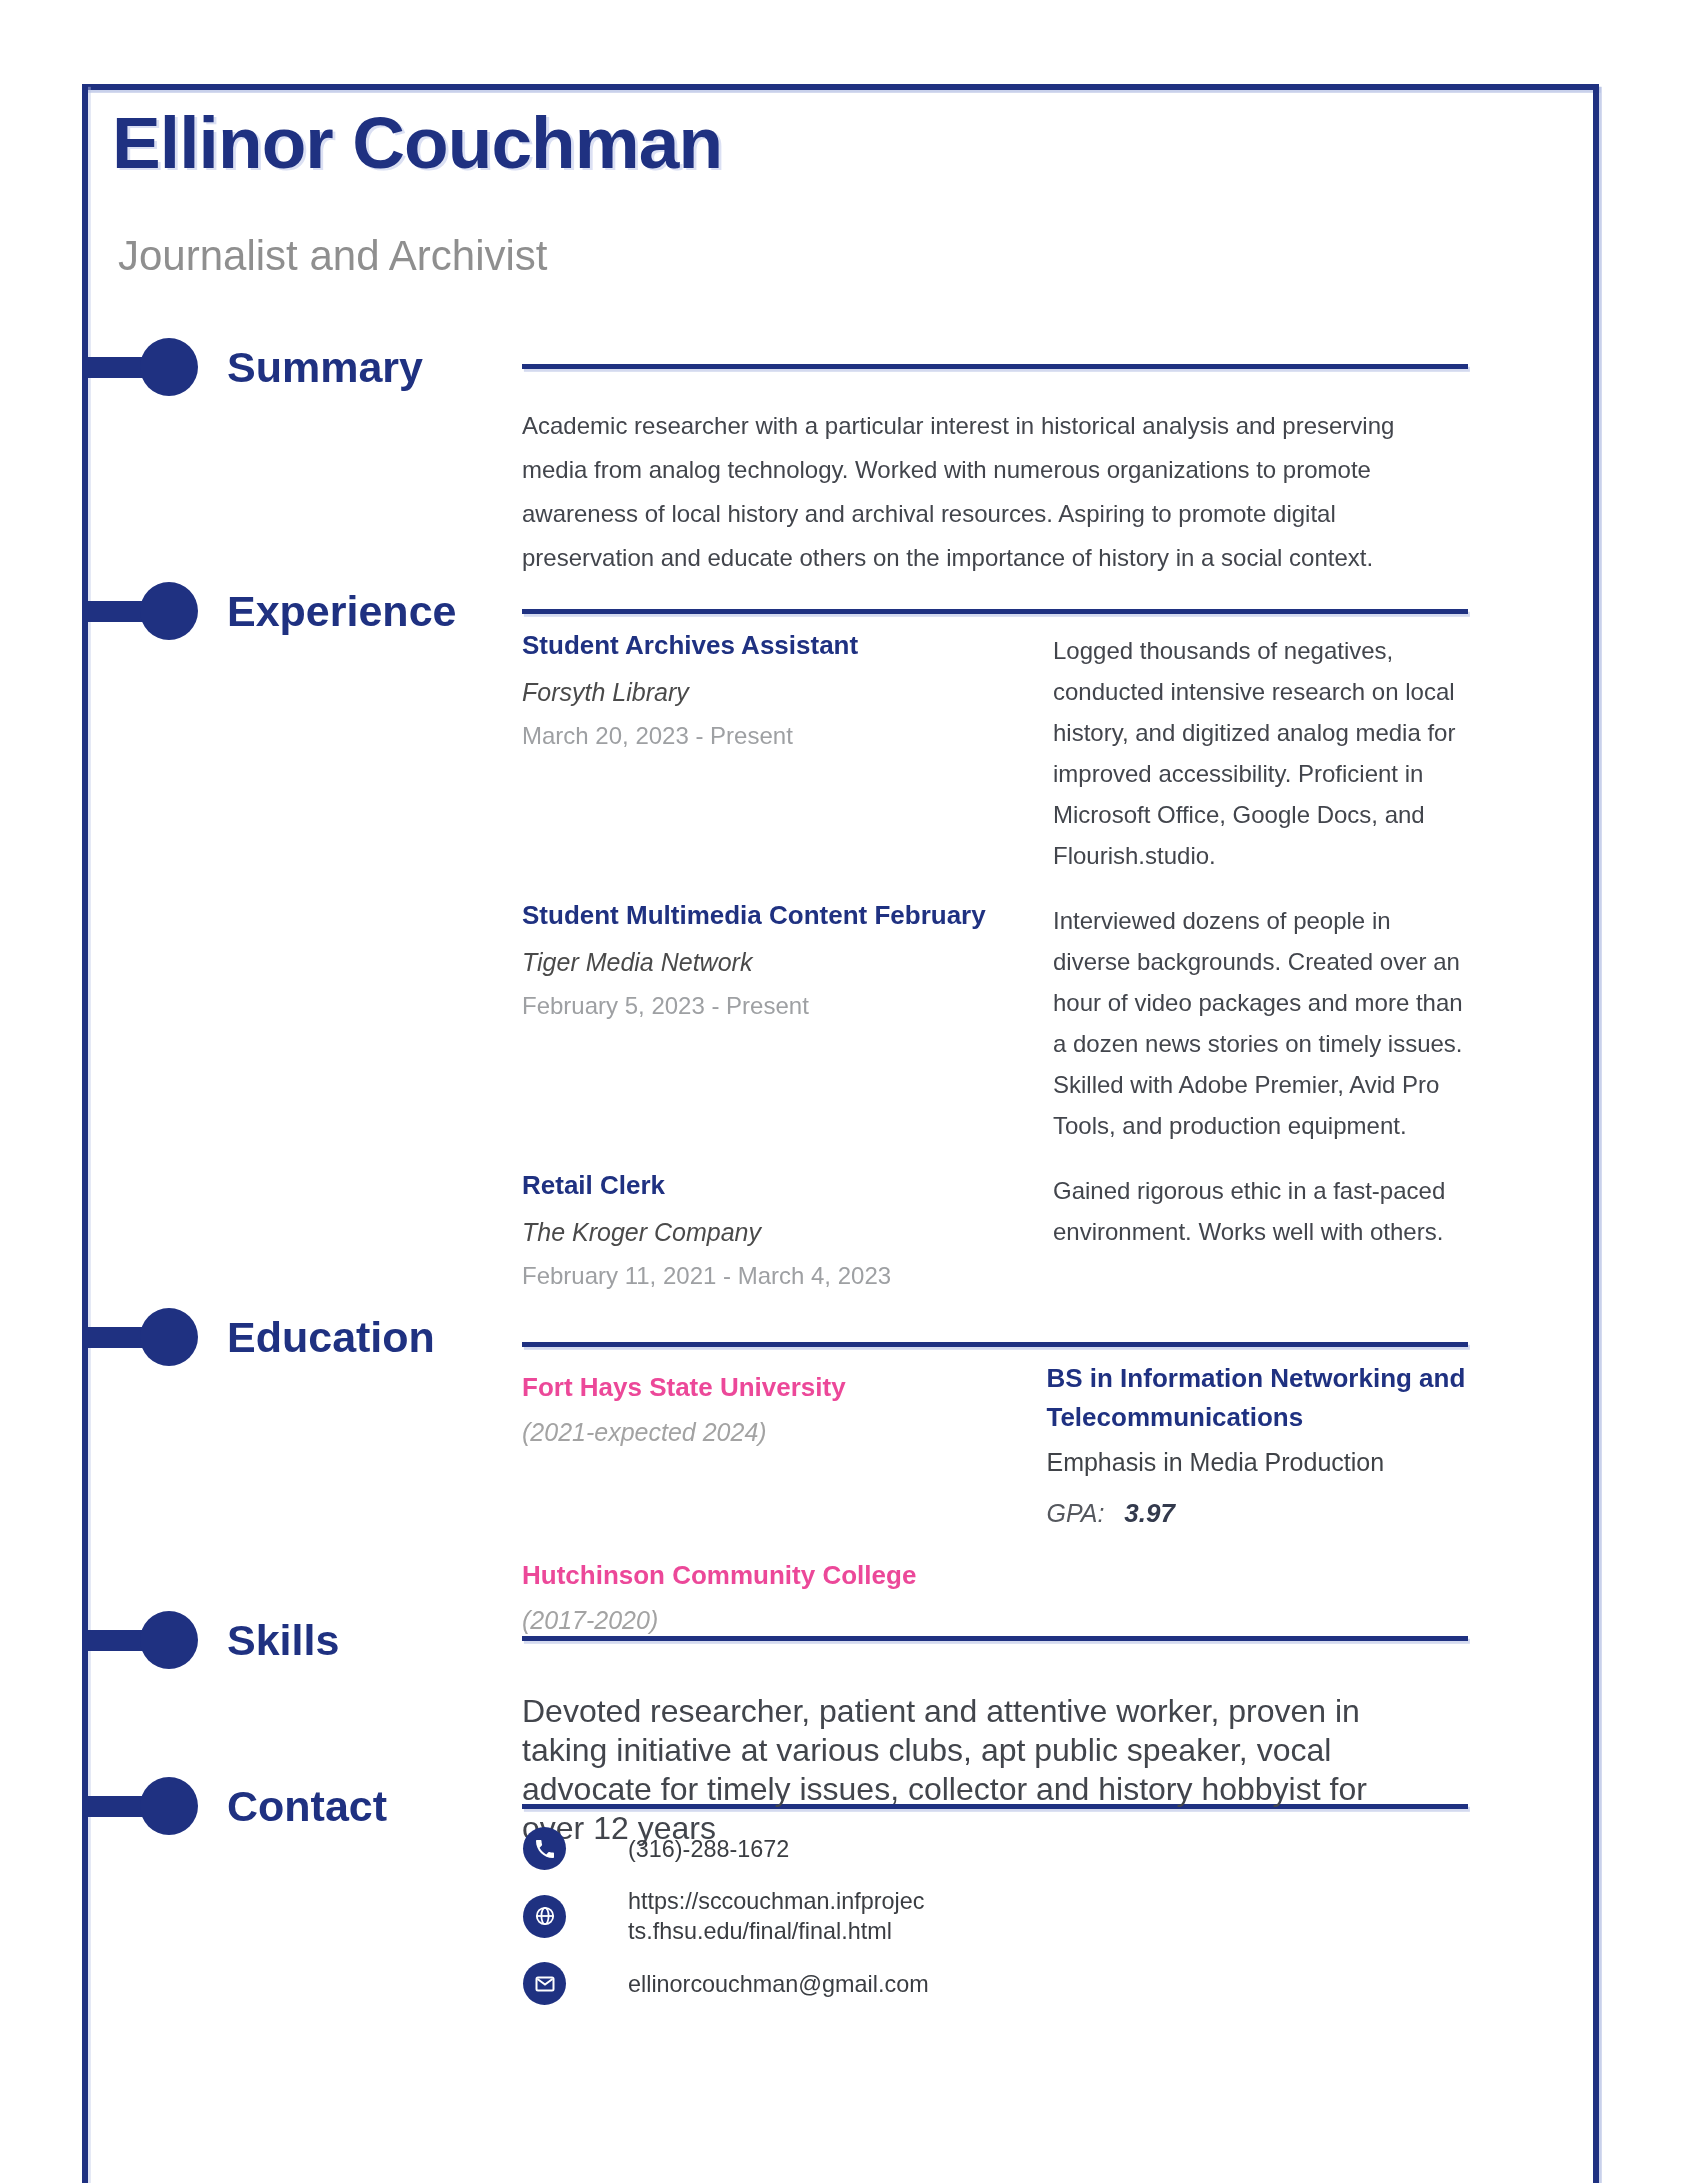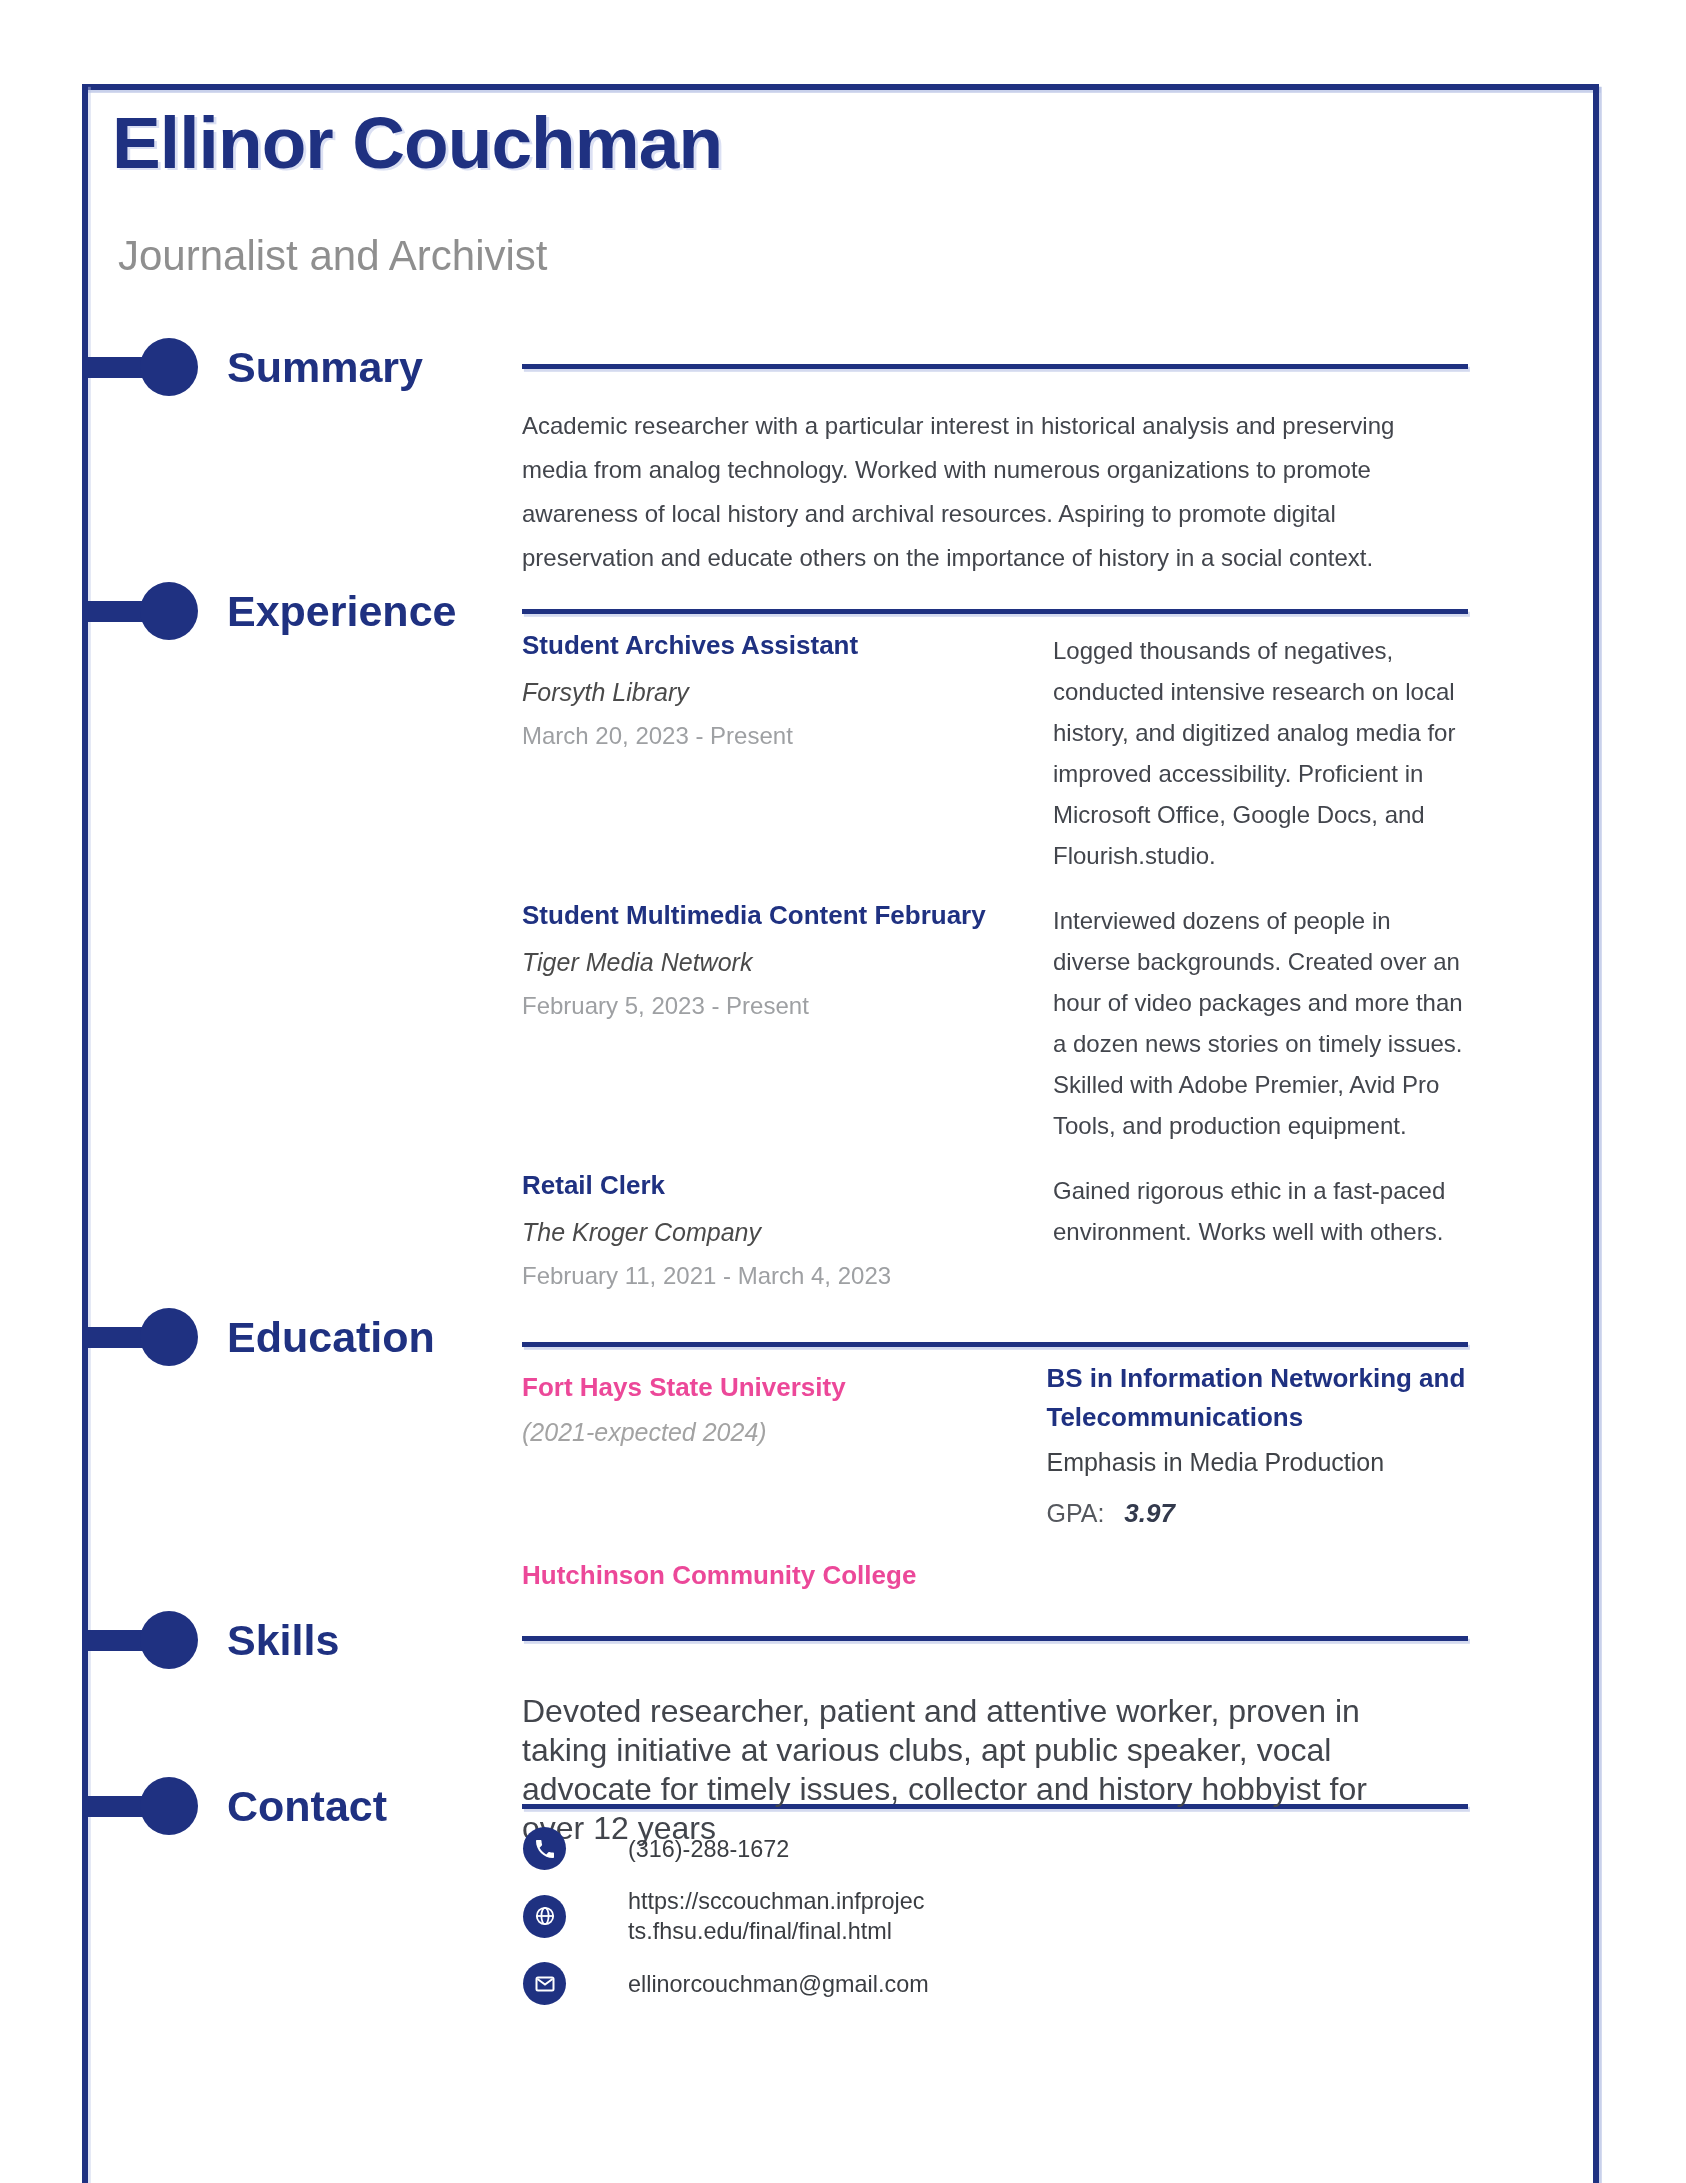--- a/index.html
+++ b/index.html
@@ -37,21 +37,21 @@
   .job-dates{font-size:24px;color:#9ea0a3;margin:0;}
   .edu{position:absolute;left:522px;top:1359px;width:946px;}
   .school{display:flex;margin-bottom:13px;}
   .school-left{width:525px;}
   .school-right{width:422px;}
   .school-name{font-size:26px;font-weight:700;color:#ec4899;margin:13px 0 15px 0;}
   .school-years{font-size:25px;font-style:italic;color:#a3a3a3;margin:0;}
   .degree{font-size:26px;font-weight:700;color:#1f3181;line-height:39px;margin:0 0 11.2px 0;}
   .degree-detail{font-size:25px;color:#3f4247;margin:0 0 20.6px 0;}
   .gpa-line{font-size:25px;margin:0 0 5.6px 0;}
-  .gpa-label{color:#55585e;}
+  .gpa-label{font-style:italic;color:#55585e;}
   .gpa-value{font-style:italic;font-weight:700;color:#333a4d;margin-left:13px;font-size:26px;}
   .skills-text{position:absolute;left:522px;top:1660px;width:892px;
                font-size:32px;line-height:39px;color:#42454c;}
   .contact{position:absolute;left:523px;top:1827px;width:946px;}
   .c-row{display:flex;align-items:center;margin-bottom:16px;}
   .c-icon{flex:0 0 43px;width:43px;height:43px;border-radius:50%;background:#1f3181;
           display:flex;align-items:center;justify-content:center;}
   .c-icon svg{display:block;}
   .c-text{margin-left:62px;font-size:23.4px;color:#3a3d42;line-height:30px;}
   .c-text.url{width:298px;word-break:break-all;}
@@ -140,20 +140,21 @@
         <p class="degree-detail">Emphasis in Media Production</p>
         <p class="gpa-line">
           <span class="gpa-label">GPA:</span>
           <span class="gpa-value">3.97</span>
         </p>
       </div>
     </div>
     <div class="school">
       <div class="school-left">
         <p class="school-name">Hutchinson Community College</p>
+        <p class="school-years">(2017-2020)</p>
       </div>
     </div>
   </div>
 
   <p class="skills-text">Devoted researcher, patient and attentive worker, proven in taking initiative at various clubs, apt public speaker, vocal advocate for timely issues, collector and history hobbyist for over 12 years</p>
 
   <div class="contact">
     <div class="c-row">
       <span class="c-icon">
         <svg width="24" height="24" viewBox="0 0 24 24">

